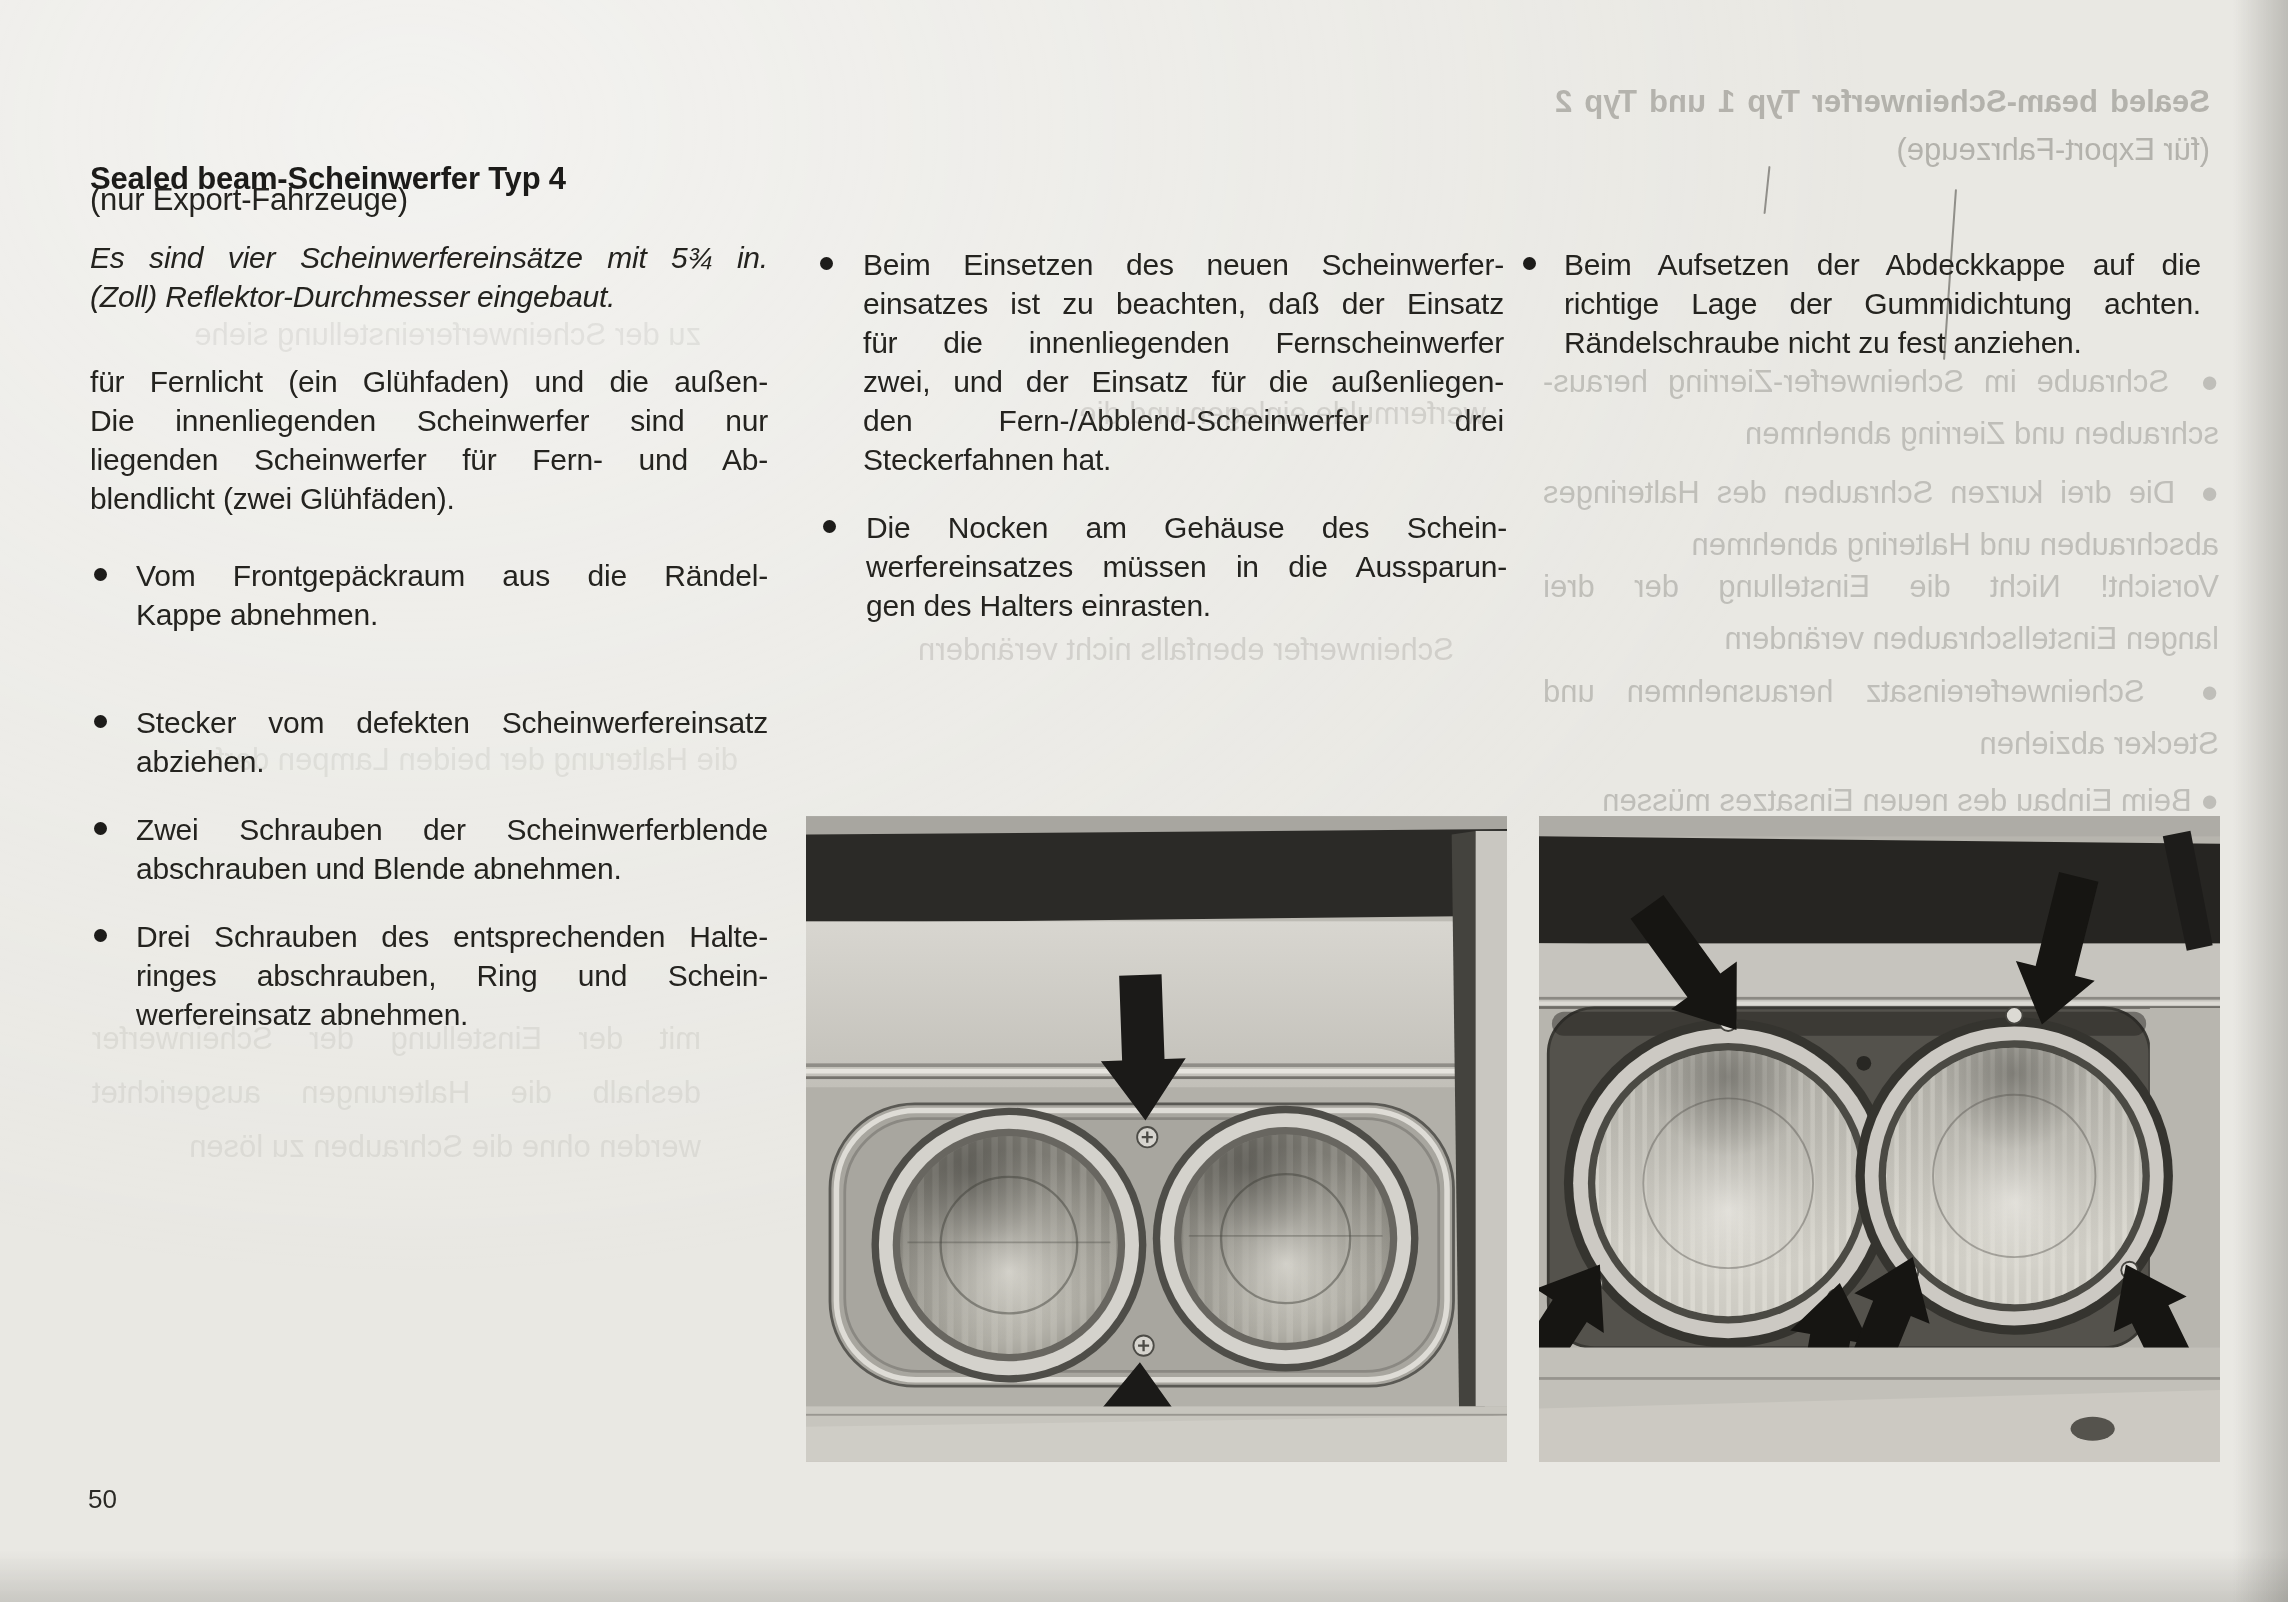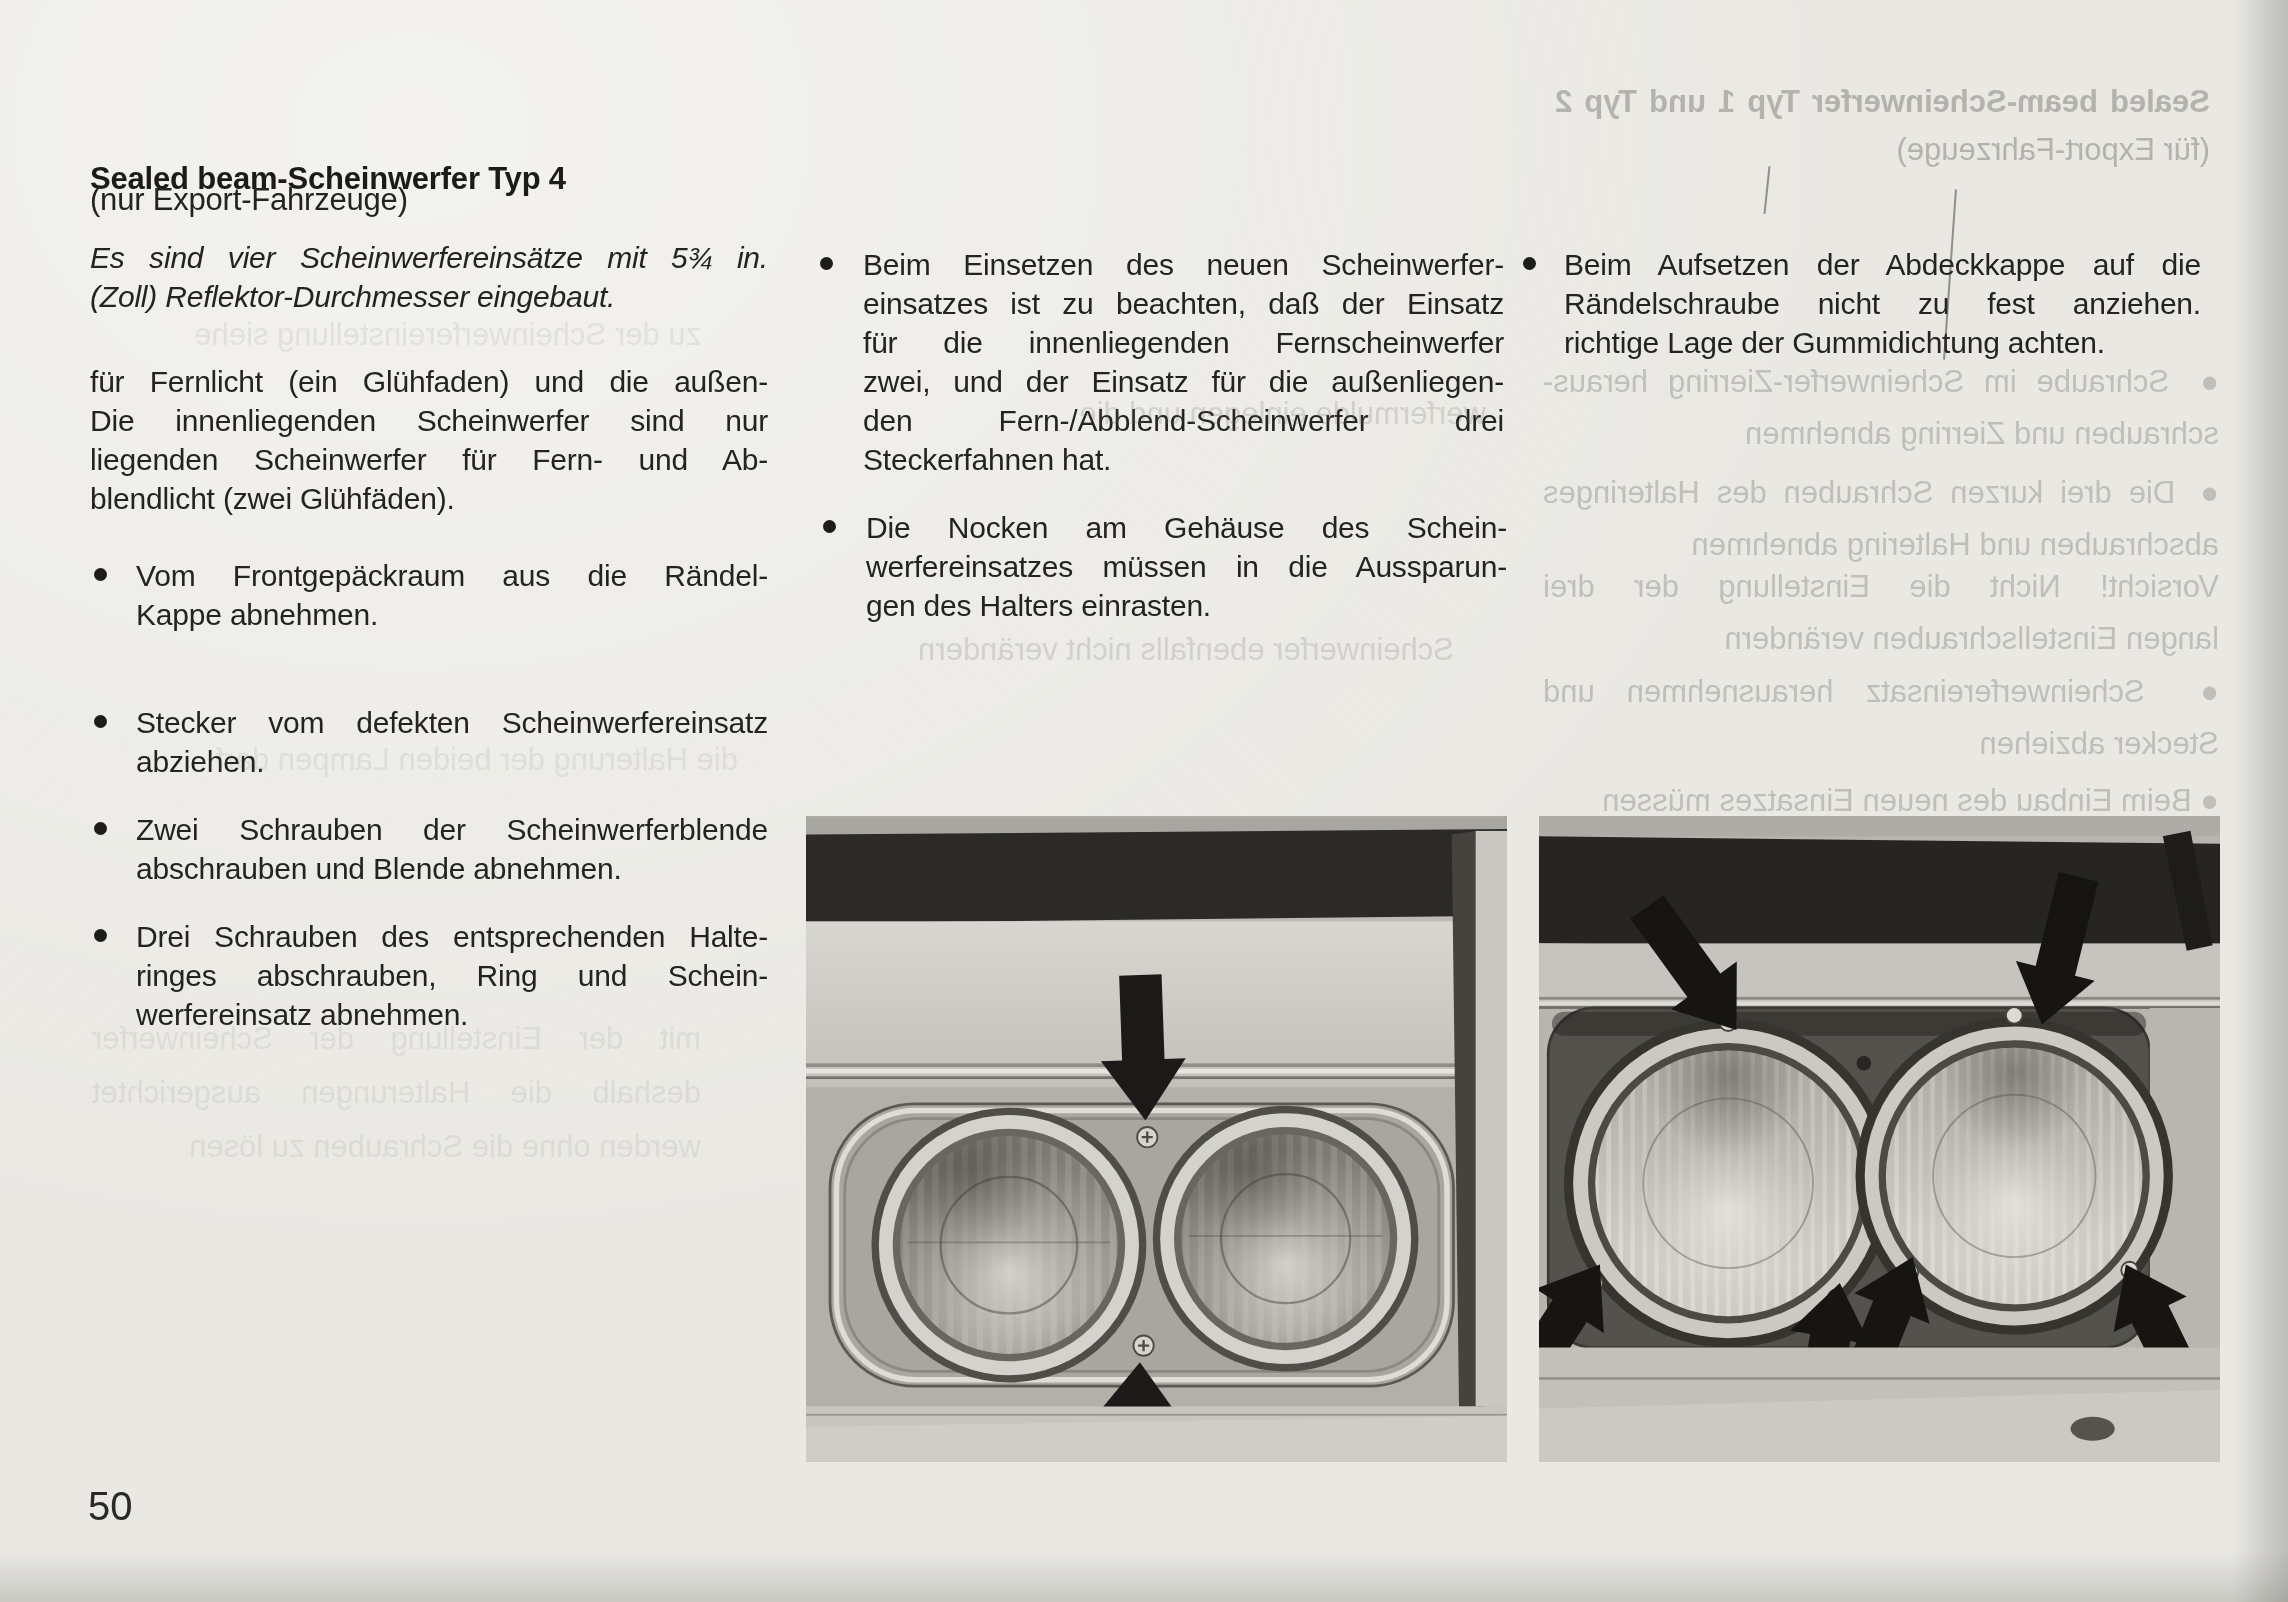--- a/index.html
+++ b/index.html
@@ -14,21 +14,21 @@
     color:#232220;
   }
   .block{position:absolute;font-size:30px;line-height:39px;letter-spacing:-0.2px;color:#24231f;}
   .line{white-space:nowrap;text-align:justify;text-align-last:justify;}
   .line:last-child{text-align-last:left;}
   .single .line{text-align-last:left;}
   .bullet{padding-left:42px;}
   .dot{position:absolute;left:0;top:12px;width:13px;height:13px;border-radius:50%;background:#1d1c1a;}
   .title{position:absolute;left:90px;top:137px;font-size:31px;font-weight:bold;line-height:42px;color:#1c1b19;letter-spacing:-0.2px;}
   .subtitle{position:absolute;left:90px;top:179px;font-size:31px;line-height:42px;color:#24231f;letter-spacing:-0.2px;}
-  .pagenum{position:absolute;left:88px;top:1484px;font-size:40px;color:#2a2925;}
+  .pagenum{position:absolute;left:88px;top:1484px;font-size:26px;color:#2a2925;}
   
   .ghost{position:absolute;transform:scaleX(-1);filter:blur(0.6px);font-size:31px;}
   .ghost .line{text-align:justify;text-align-last:justify;}
   .ghost .line:last-child{text-align-last:left;}
   .ghost-h{color:rgba(104,102,95,.42);line-height:48px;}
   .ghost-h .line:first-child{font-weight:bold;}
   .ghost-r{color:rgba(104,102,95,.32);line-height:52px;}
   .ghost-m{color:rgba(104,102,95,.20);line-height:52px;}
   .ghost-l{color:rgba(104,102,95,.11);line-height:54px;}
   .scratch{position:absolute;width:1.8px;background:rgba(55,53,48,.5);border-radius:0.9px;}
@@ -99,22 +99,22 @@
       <div class="line">Die Nocken am Gehäuse des Schein-</div>
       <div class="line">werfereinsatzes müssen in die Aussparun-</div>
       <div class="line">gen des Halters einrasten.</div>
     </div>
 </div>
 
 <div class="block bullet" style="left:1523px;top:245px;width:637px;padding-left:41px;">
   <span class="dot"></span>
   <div>
       <div class="line">Beim Aufsetzen der Abdeckkappe auf die</div>
+      <div class="line">richtige Lage der Gummidichtung achten.</div>
       <div class="line">Rändelschraube nicht zu fest anziehen.</div>
-      <div class="line">richtige Lage der Gummidichtung achten.</div>
     </div>
 </div>
 
 <div class="ghost ghost-h" style="left:1555px;top:78px;width:655px;">
     <div class="line">Sealed beam-Scheinwerfer Typ 1 und Typ 2</div>
     <div class="line">(für Export-Fahrzeuge)</div>
   </div>
 <div class="ghost ghost-r" style="left:1543px;top:356px;width:676px;">
     <div class="line">● Schraube im Scheinwerfer-Zierring heraus-</div>
     <div class="line">schrauben und Zierring abnehmen</div>

